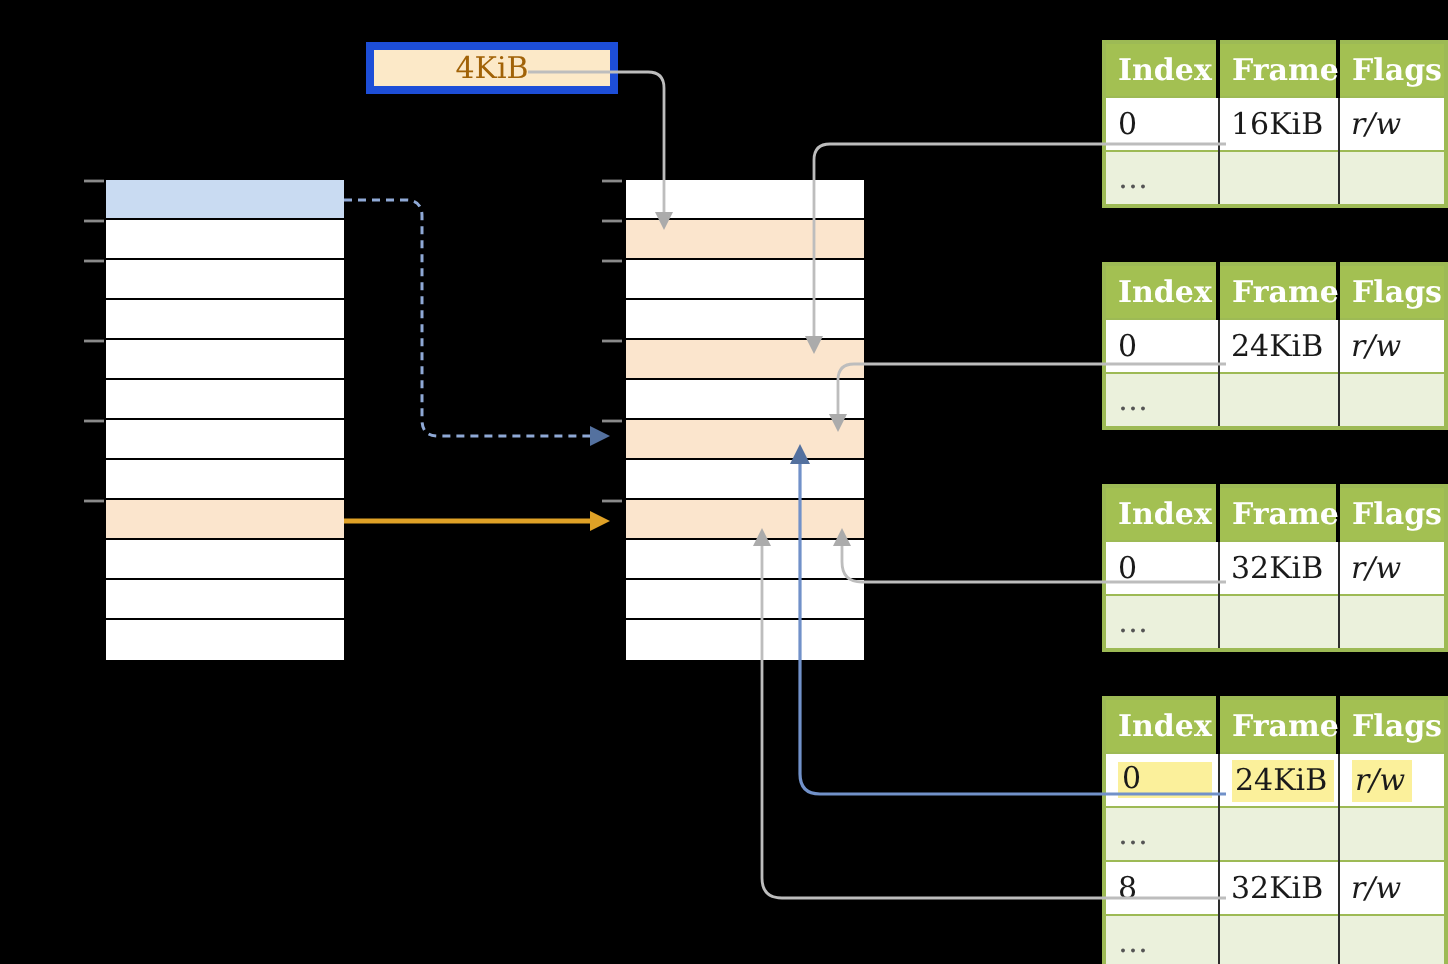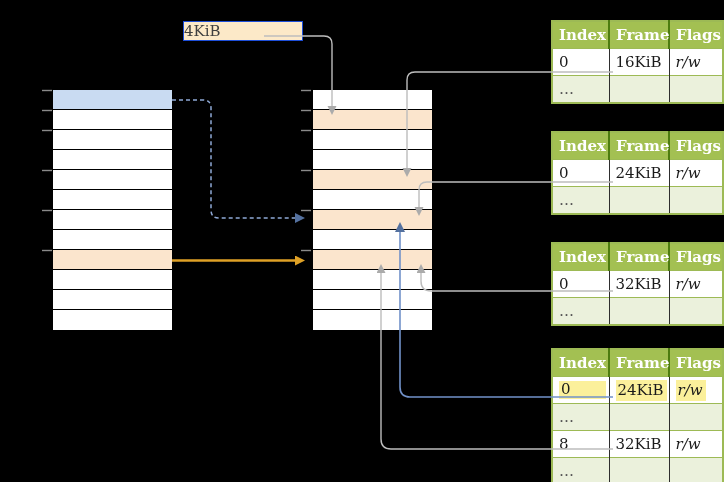--- a/index.html
+++ b/index.html
@@ -11,27 +11,27 @@
   .mrow{height:20px;box-sizing:border-box;border-bottom:1px solid #000;}
   .mrow:last-child{border-bottom:none;}
   .f-white{background:#ffffff;}
   .f-blue{background:#C9DBF2;}
   .f-peach{background:#FBE5CD;}
   #left-col{left:52px;}
   #mid-col{left:312px;}
 
   
   .plabel{position:absolute;left:183px;top:21px;width:118px;height:18px;background:#FCE9C8;
-          border:1px solid #1d4ed8;color:#404040;font-size:15px;text-align:left;line-height:18px;z-index:2;}
+          border:4px solid #1d4ed8;color:#a16207;font-size:15px;text-align:center;line-height:18px;z-index:2;}
 
   
   table.pt{position:absolute;left:551px;width:171px;border-collapse:collapse;table-layout:fixed;
            border:2px solid #9DBA55;font-size:15px;z-index:2;background:#fff;}
   table.pt th{background:#A3C052;color:#fff;font-weight:bold;height:26px;text-align:left;
-              padding:0 0 0 6px;border-right:2px solid #4d7c0f;line-height:1;}
+              padding:0 0 0 6px;border-right:2px solid #000000;line-height:1;}
   table.pt th:last-child{border-right:none;}
   table.pt td{height:26px;padding:0 0 0 6px;background:#fff;color:#1a1a1a;line-height:1;
               border-right:1px solid #2e2e2e;border-top:1px solid #9DBA55;}
   table.pt td:last-child{border-right:none;font-style:italic;}
   table.pt tr.g td{background:#EBF1DC;color:#555;}
   .hl{background:#FBF09B;padding:1px 3px 2px 2px;}
   .hl-wide{display:inline-block;min-width:42px;}
   #pt-a{top:20px;} #pt-b{top:131px;} #pt-c{top:242px;} #pt-d{top:348px;}
 
   

